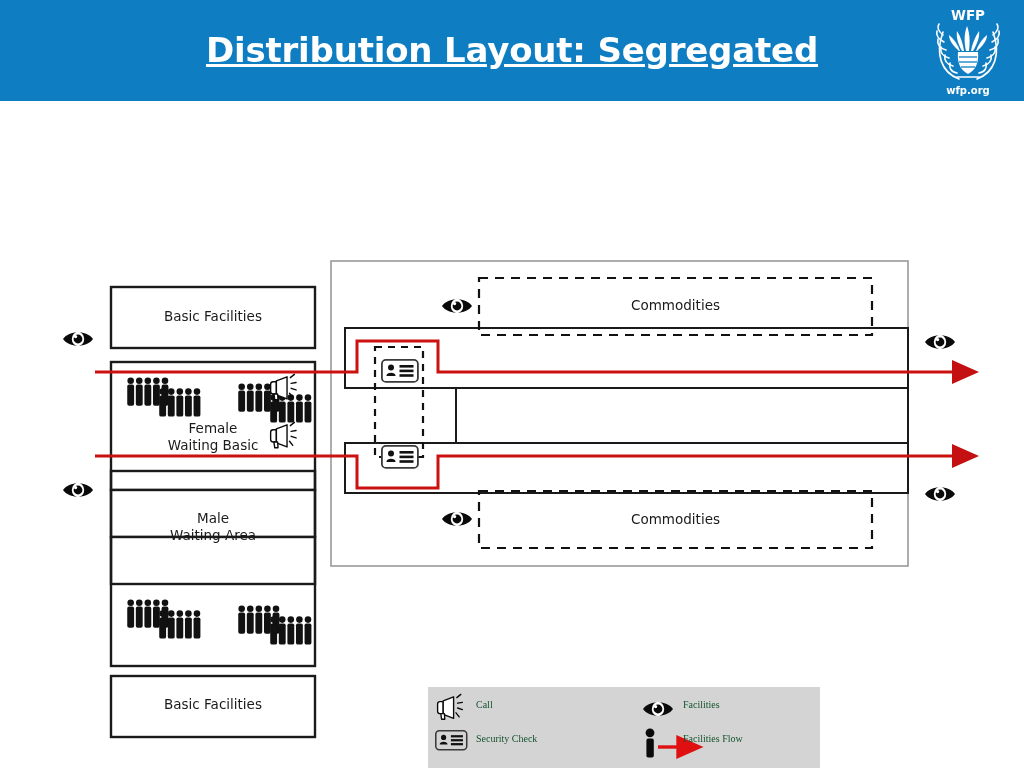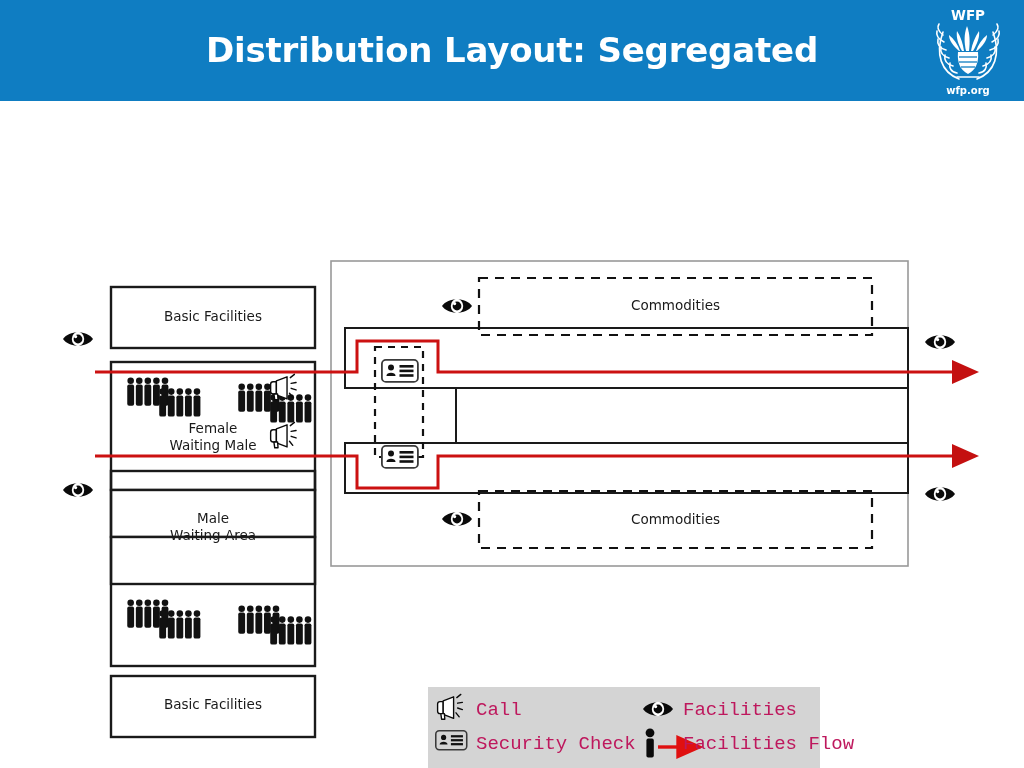--- a/index.html
+++ b/index.html
@@ -26,20 +26,21 @@
     position: absolute;
     left: 0; top: 0;
     width: 1024px;
     text-align: center;
     line-height: 101px;
     color: #ffffff;
     font-size: 34px;
     font-weight: bold;
     font-family: "DejaVu Sans", sans-serif;
     letter-spacing: -0.2px;
+    text-decoration: underline;
   }
   #logo {
     position: absolute;
     right: 17px; top: 4px;
     width: 78px; height: 94px;
   }
 
   
   #diagram {
     position: absolute;
@@ -65,23 +66,23 @@
 
   
   #legend {
     position: absolute;
     left: 428px; top: 586px;
     width: 392px; height: 100px;
     background: #d4d4d4;
   }
   .legend-row {
     position: absolute;
-    font-family: Liberation Mono, monospace;
-    font-size: 19px;
-    color: #be185d;
+    font-family: Liberation Serif, serif;
+    font-size: 10px;
+    color: #14532d;
     white-space: nowrap;
   }
 </style>
 </head>
 <body>
 
 <div id="header">
   <div id="header-title">Distribution Layout: Segregated</div>
 
   <svg id="logo" viewBox="0 0 78 94">
@@ -267,21 +268,21 @@
         <use href="#idCardGlyph"></use>
       </g>
     <g transform="translate(381,344)">
         <use href="#idCardGlyph"></use>
       </g>
   </svg>
 
   <div class="lbl" style="left:111px; top:207px; width:204px;">Basic Facilities</div>
 
   <div class="lbl" style="left:111px; top:319px; width:204px;">Female
-Waiting Male</div>
+Waiting Basic</div>
 
   <div class="lbl" style="left:111px; top:378px; width:204px;margin-top:31px;">Male
 Waiting Area</div>
 
   <div class="lbl" style="left:111px; top:595px; width:204px;">Basic Facilities</div>
 
   <div class="lbl" style="left:479px; top:196px; width:393px;">Commodities</div>
 
   <div class="lbl" style="left:479px; top:410px; width:393px;">Commodities</div>
 

